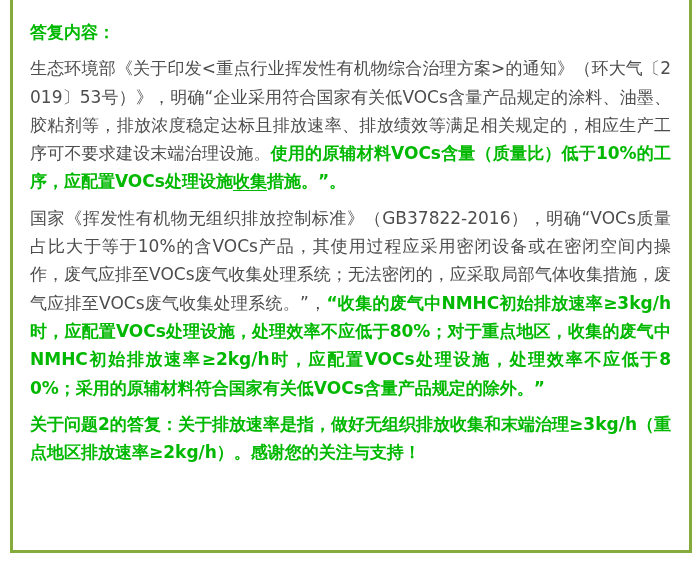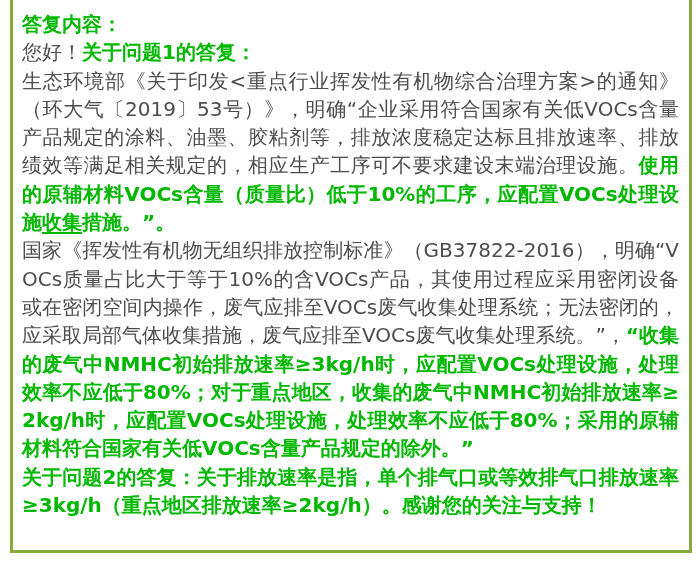--- a/index.html
+++ b/index.html
@@ -23,23 +23,23 @@
     width: 682px;
     height: 553px;
     border-left: 3px solid #85ab3d;
     border-right: 3px solid #85ab3d;
     border-bottom: 3px solid #85ab3d;
     border-top: none;
     background: #ffffff;
     padding: 10px 10px 0 9px;
   }
   .doc p {
-    margin: 0;
+    margin: 8px;
     padding: 0;
-    font-size: 20px;
+    font-size: 17px;
     line-height: 28.3px;
     color: #4d4d4d;
     text-align: justify;
     word-break: break-all;
   }
   .green-bold {
     color: #00b800;
     font-weight: bold;
   }
   .normal-text {
@@ -52,23 +52,22 @@
   }
 </style>
 </head>
 <body>
 
 <div class="page">
   <div class="frame doc">
 
     <p><span class="green-bold">答复内容：</span></p>
 
-    <p><span class="normal-text">您好！</span><span class="green-bold">关于问题1的答复：</span></p>
 
     <p><span class="normal-text">生态环境部《关于印发&lt;重点行业挥发性有机物综合治理方案&gt;的通知》（环大气〔2019〕53号）》，明确“企业采用符合国家有关低VOCs含量产品规定的涂料、油墨、胶粘剂等，排放浓度稳定达标且排放速率、排放绩效等满足相关规定的，相应生产工序可不要求建设末端治理设施。</span><span class="green-bold">使用的原辅材料VOCs含量（质量比）低于10%的工序，应配置VOCs处理设施</span><span class="green-bold u">收集</span><span class="green-bold">措施。”。</span></p>
 
     <p><span class="normal-text">国家《挥发性有机物无组织排放控制标准》（GB37822-2016），明确“VOCs质量占比大于等于10%的含VOCs产品，其使用过程应采用密闭设备或在密闭空间内操作，废气应排至VOCs废气收集处理系统；无法密闭的，应采取局部气体收集措施，废气应排至VOCs废气收集处理系统。”，</span><span class="green-bold">“收集的废气中NMHC初始排放速率≥3kg/h时，应配置VOCs处理设施，处理效率不应低于80%；对于重点地区，收集的废气中NMHC初始排放速率≥2kg/h时，应配置VOCs处理设施，处理效率不应低于80%；采用的原辅材料符合国家有关低VOCs含量产品规定的除外。”</span></p>
 
 
-    <p><span class="green-bold">关于问题2的答复：关于排放速率是指，单个排气口或等效排气口排放速率≥3kg/h（重点地区排放速率≥2kg/h）。感谢您的关注与支持！</span></p>
+    <p><span class="green-bold">关于问题2的答复：关于排放速率是指，做好无组织排放收集和末端治理≥3kg/h（重点地区排放速率≥2kg/h）。感谢您的关注与支持！</span></p>
 
   </div>
 </div>
 
 </body></html>

